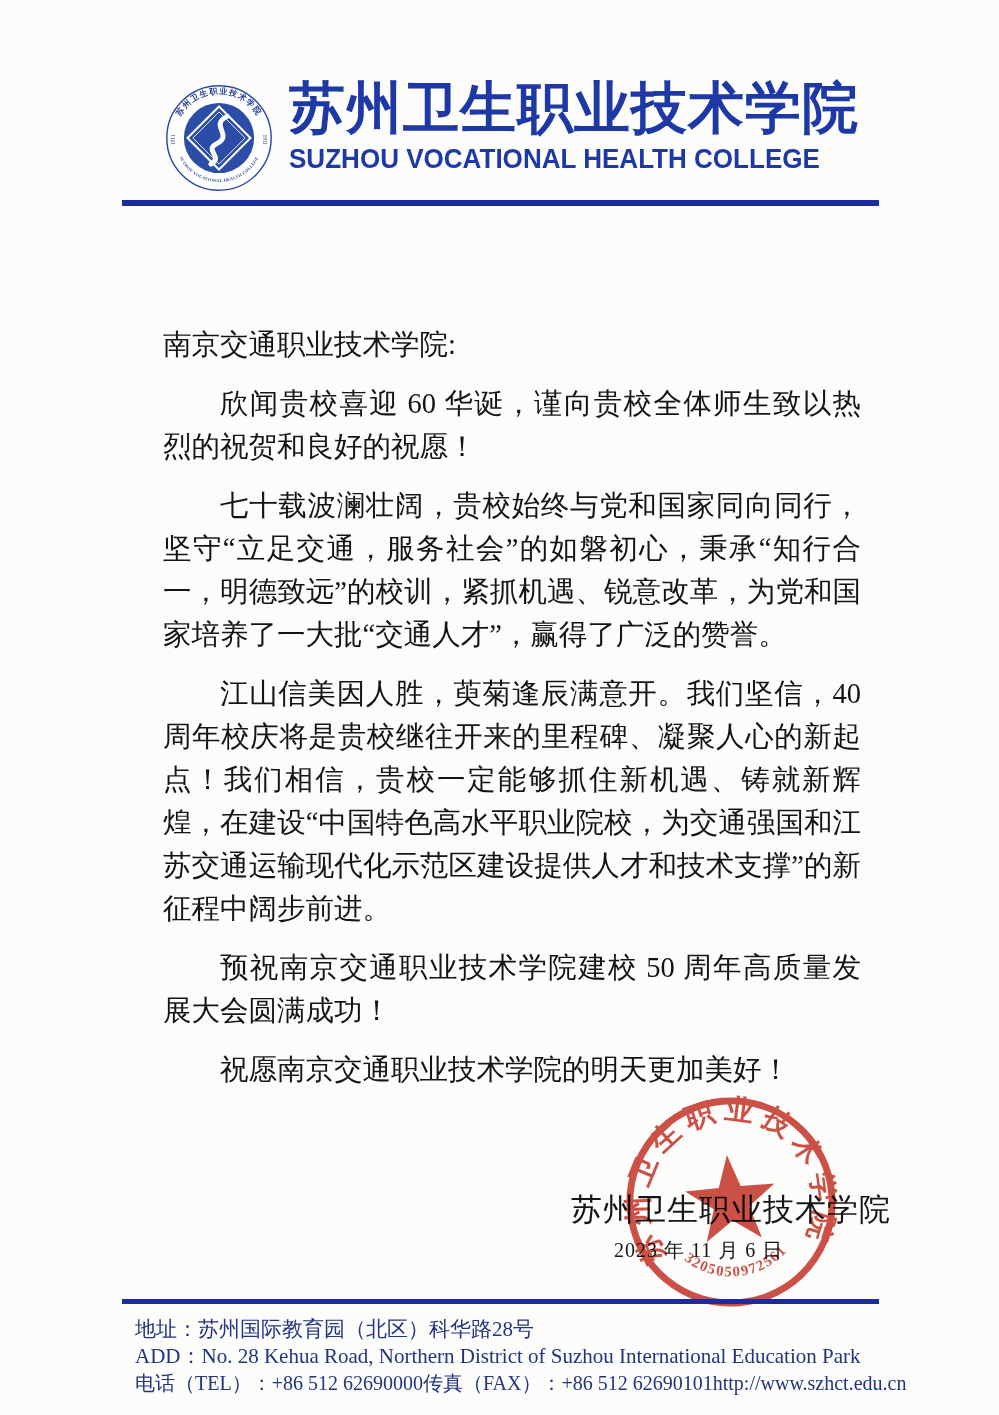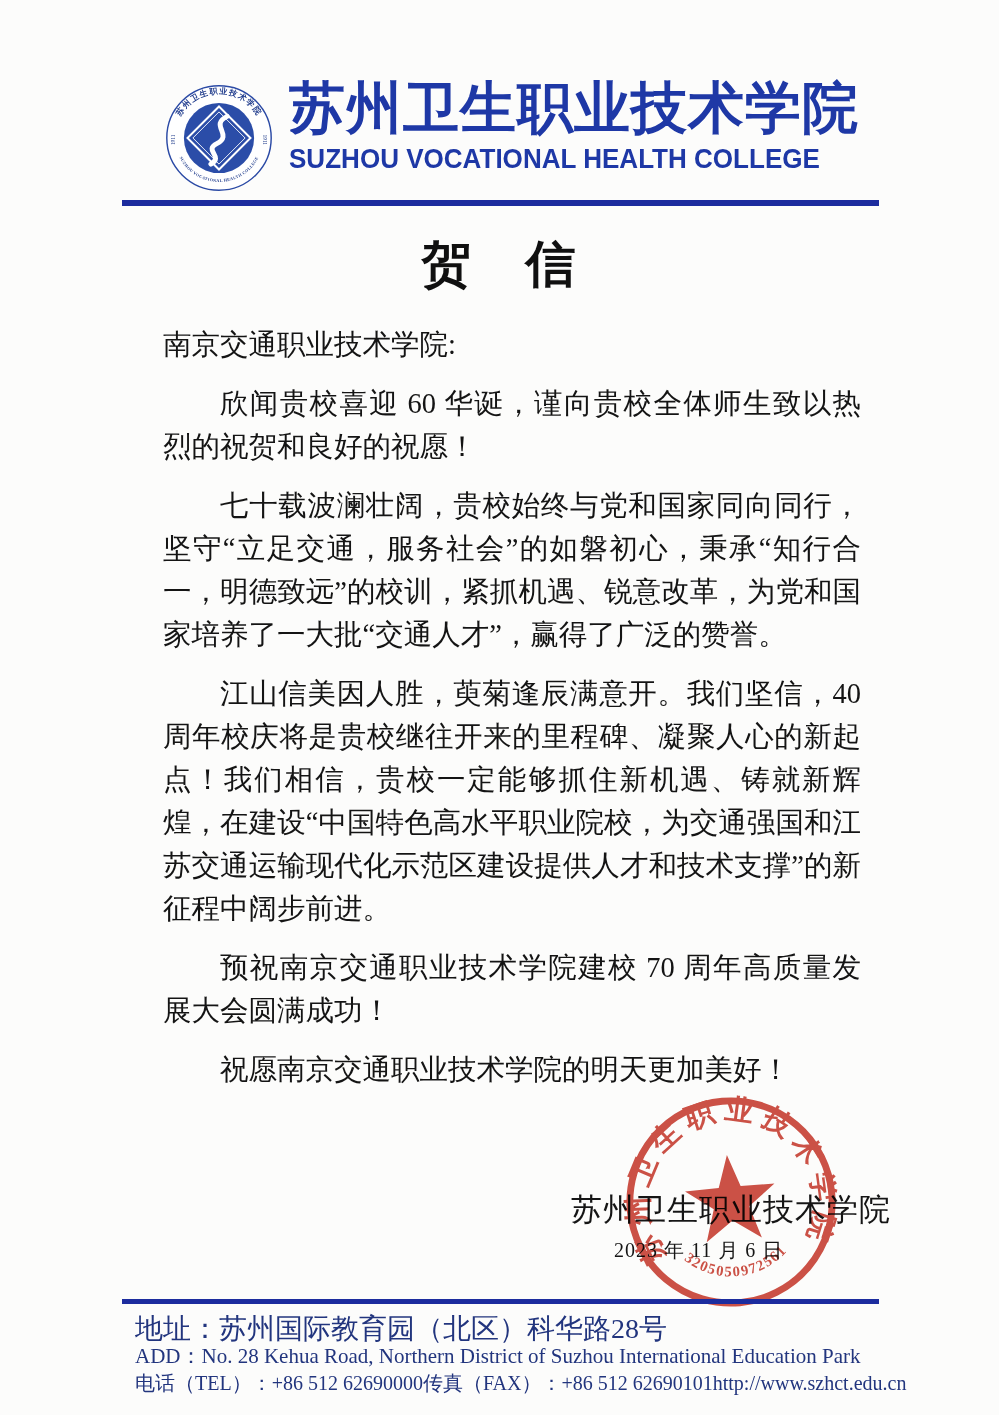--- a/index.html
+++ b/index.html
@@ -48,21 +48,21 @@
   .sign-date{position:absolute;left:614px;top:1237px;font-size:20px;letter-spacing:1px;white-space:nowrap;}
   
   .seal{
     position:absolute;left:623px;top:1094px;width:216px;height:216px;
     mix-blend-mode:multiply;opacity:.88;
     transform:rotate(-5deg);
   }
   
   .footer{position:absolute;left:135px;top:1315px;width:740px;color:#22357e;}
   .f-line{white-space:nowrap;}
-  .f1{font-size:28px;line-height:28px;font-style:normal;}
+  .f1{font-size:21px;line-height:28px;font-style:normal;}
   .f2{font-size:21px;line-height:27px;}
   .f3{font-size:20px;line-height:27px;display:flex;}
   .f3 .gap{display:inline-block;width:30px;}
 </style>
 </head>
 <body>
 
 <div class="page">
 
   <div class="letterhead">
@@ -86,28 +86,27 @@
       <path d="M 69,36 C 49,46 76,56 58,66 C 42,74 66,80 51,89" fill="none" stroke="#ffffff" stroke-width="5.5" stroke-linecap="round"></path>
     </svg>
     <div class="head-text">
       <div class="cn-name" style="color:#1e38a6">苏州卫生职业技术学院</div>
       <div class="en-name" style="color:#1e38a6">SUZHOU VOCATIONAL HEALTH COLLEGE</div>
     </div>
   </div>
 
   <div class="rule rule-top"></div>
 
-  <h1 class="letter-title">贺　信</h1>
 
   <main class="letter-body">
     <p class="salutation">南京交通职业技术学院:</p>
     <p>欣闻贵校喜迎 60 华诞，谨向贵校全体师生致以热烈的祝贺和良好的祝愿！</p>
     <p>七十载波澜壮阔，贵校始终与党和国家同向同行，坚守“立足交通，服务社会”的如磐初心，秉承“知行合一，明德致远”的校训，紧抓机遇、锐意改革，为党和国家培养了一大批“交通人才”，赢得了广泛的赞誉。</p>
     <p>江山信美因人胜，萸菊逢辰满意开。我们坚信，40 周年校庆将是贵校继往开来的里程碑、凝聚人心的新起点！我们相信，贵校一定能够抓住新机遇、铸就新辉煌，在建设“中国特色高水平职业院校，为交通强国和江苏交通运输现代化示范区建设提供人才和技术支撑”的新征程中阔步前进。</p>
-    <p>预祝南京交通职业技术学院建校 70 周年高质量发展大会圆满成功！</p>
+    <p>预祝南京交通职业技术学院建校 50 周年高质量发展大会圆满成功！</p>
     <p>祝愿南京交通职业技术学院的明天更加美好！</p>
   </main>
 
   <div class="sign-name">苏州卫生职业技术学院</div>
   <div class="sign-date">2023 年 11 月 6 日</div>
 
   <svg class="seal" viewBox="0 0 220 220">
     <defs>
       <path id="sealTop" d="M 40,159 A 85,85 0 1 1 180,159" fill="none"></path>
       <path id="sealBottom" d="M 52,159 A 76,76 0 0 0 168,159" fill="none"></path>

